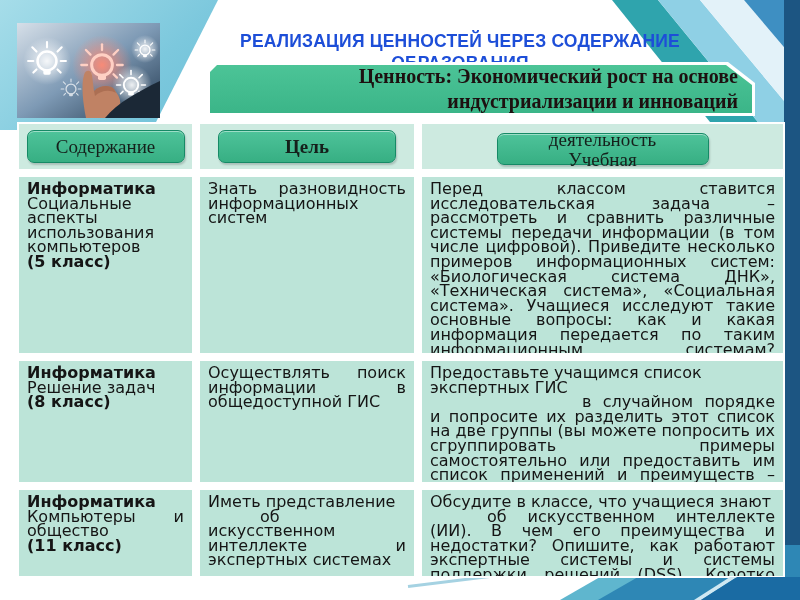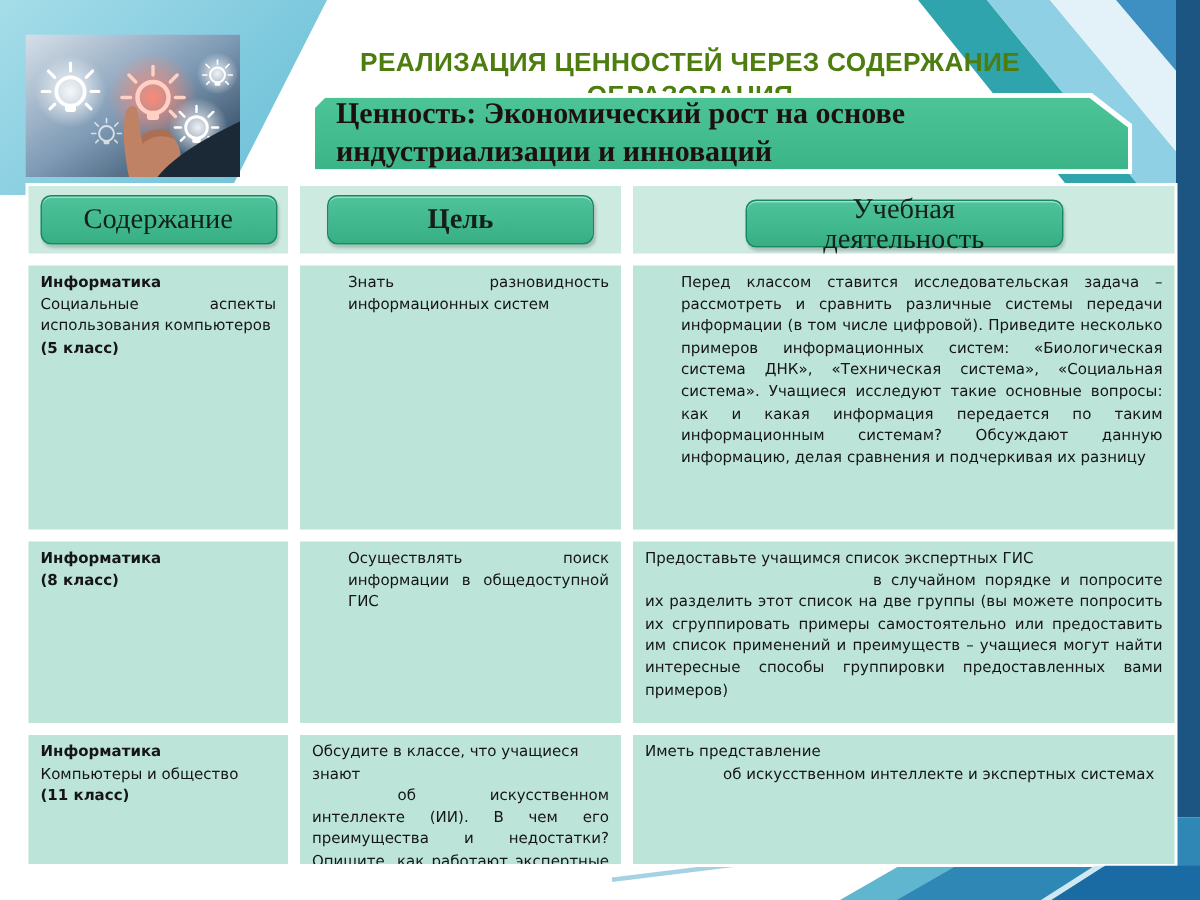--- a/index.html
+++ b/index.html
@@ -35,39 +35,39 @@
   .ribbon-dark{left:0;top:0;width:800px;height:600px;background:#1a6ba3;
     clip-path:polygon(701px 600px,737px 577px,800px 577px,800px 600px);z-index:3;}
 
   
   .photo{position:absolute;left:17px;top:23px;width:143px;height:95px;z-index:2;}
   .photo svg{display:block;}
 
   
   .page-title{position:absolute;left:150px;top:30px;width:620px;z-index:1;
     font-family:"Liberation Sans", sans-serif;font-weight:bold;font-size:17.5px;
-    line-height:22px;color:#4d7c0f;text-align:center;letter-spacing:.2px;}
+    line-height:22px;color:#1d4ed8;text-align:center;letter-spacing:.2px;}
 
   
   .banner-outer{position:absolute;left:207px;top:62px;width:548px;height:54px;z-index:3;
     background:#ffffff;clip-path:polygon(9px 0,521px 0,548px 21px,548px 54px,0 54px,0 9px);
     filter:drop-shadow(2px 3px 3px rgba(0,0,0,.25));}
   .banner-inner{position:absolute;left:3px;top:3px;right:3px;bottom:3px;
     background:linear-gradient(180deg,#4cc497 0%,#3bb588 100%);
     clip-path:polygon(7px 0,516px 0,542px 20px,542px 48px,0 48px,0 7px);
-    display:flex;align-items:center;justify-content:center;text-align:left;}
+    display:flex;align-items:center;justify-content:center;text-align:right;}
   .banner-text{font-family:"Liberation Serif", serif;font-weight:bold;font-size:20px;
     line-height:25px;color:#1d1010;padding:0 14px;}
 
   
   .grid{position:absolute;left:17px;top:122px;width:768px;height:456px;z-index:2;
     display:grid;grid-template-columns:173px 214px 1fr;
     grid-template-rows:45px 176px 121px 1fr;gap:8px;background:#ffffff;padding:2px;
     box-sizing:border-box;}
-  .cell{background:#bce4d8;color:#151515;font-size:10px;line-height:14.6px;
+  .cell{background:#bce4d8;color:#151515;font-size:16px;line-height:14.6px;
     padding:5px 8px;box-sizing:border-box;overflow:hidden;}
   .hcell{background:#cdeae0;display:flex;align-items:center;justify-content:center;
     padding:0;overflow:visible;}
   .hdr-btn{display:flex;align-items:center;justify-content:center;height:31px;
     background:linear-gradient(180deg,#4ec39a,#37af83);
     border:1px solid #168a66;border-radius:7px;
     box-shadow:inset 0 1px 0 rgba(255,255,255,.45),1px 2px 2px rgba(0,0,0,.18);
     font-family:"Liberation Serif", serif;font-size:19px;color:#15201b;}
   .hdr-btn.b1{width:156px;}
   .hdr-btn.b2{width:176px;font-weight:bold;}
@@ -75,21 +75,21 @@
   .hdr-btn3 .btn-bg{position:absolute;inset:0;
     background:linear-gradient(180deg,#4ec39a,#37af83);
     border:1px solid #168a66;border-radius:7px;
     box-shadow:inset 0 1px 0 rgba(255,255,255,.45),1px 2px 2px rgba(0,0,0,.18);}
   .hdr-btn3 .btn-text{position:absolute;left:0;right:0;top:-3px;text-align:center;
     font-family:"Liberation Serif", serif;font-size:19px;line-height:20.5px;color:#15201b;}
   .hdr-btn3 .btn-text span{display:block;}
 
   .subject,.grade{font-weight:bold;}
   .topic{text-align:justify;}
-  .jtext{text-align:justify;margin-left:24px;}
+  .jtext{text-align:justify;}
   .cont{text-align:justify;}
   .cont.ind-goal3{text-indent:52px;}
   .cont.ind-act2{text-indent:152px;}
   .cont.ind-act3{text-indent:57px;}
 </style>
 </head>
 <body>
 
 <div class="slide">
 
@@ -183,58 +183,59 @@
     <div class="hcell">
       <div class="hdr-btn b1">Содержание</div>
     </div>
     <div class="hcell">
       <div class="hdr-btn b2">Цель</div>
     </div>
     <div class="hcell">
       <div class="hdr-btn3">
         <div class="btn-bg"></div>
         <div class="btn-text">
+          <span>деятельность</span>
           <span>Учебная</span>
-          <span>деятельность</span>
         </div>
       </div>
     </div>
 
     <div class="cell">
       <div class="subject">Информатика</div>
       <div class="topic">Социальные аспекты использования компьютеров</div>
       <div class="grade">(5 класс)</div>
     </div>
     <div class="cell">
       <div class="jtext">Знать разновидность информационных систем</div>
     </div>
     <div class="cell">
       <div class="jtext">Перед классом ставится исследовательская задача – рассмотреть и сравнить различные системы передачи информации (в том числе цифровой). Приведите несколько примеров информационных систем: «Биологическая система ДНК», «Техническая система», «Социальная система». Учащиеся исследуют такие основные вопросы: как и какая информация передается по таким информационным системам? Обсуждают данную информацию, делая сравнения и подчеркивая их разницу</div>
     </div>
 
     <div class="cell">
       <div class="subject">Информатика</div>
+      <div class="topic">Решение задач</div>
       <div class="grade">(8 класс)</div>
     </div>
     <div class="cell">
       <div class="jtext">Осуществлять поиск информации в общедоступной ГИС</div>
     </div>
     <div class="cell">
       <div>Предоставьте учащимся список экспертных ГИС</div>
       <div class="cont ind-act2">в случайном порядке и попросите их разделить этот список на две группы (вы можете попросить их сгруппировать примеры самостоятельно или предоставить им список применений и преимуществ – учащиеся могут найти интересные способы группировки предоставленных вами примеров)</div>
     </div>
 
     <div class="cell">
       <div class="subject">Информатика</div>
       <div class="topic">Компьютеры и общество</div>
       <div class="grade">(11 класс)</div>
     </div>
     <div class="cell">
+      <div>Иметь представление</div>
+      <div class="cont ind-goal3">об искусственном интеллекте и экспертных системах</div>
+    </div>
+    <div class="cell">
       <div>Обсудите в классе, что учащиеся знают</div>
       <div class="cont ind-act3">об искусственном интеллекте (ИИ). В чем его преимущества и недостатки? Опишите, как работают экспертные системы и системы поддержки решений (DSS). Коротко продемонстрируйте ИИ, используя факты и правила, а также язык Пролог. Обсудите</div>
     </div>
-    <div class="cell">
-      <div>Иметь представление</div>
-      <div class="cont ind-goal3">об искусственном интеллекте и экспертных системах</div>
-    </div>
 
   </div>
 </div>
 
 </body></html>

